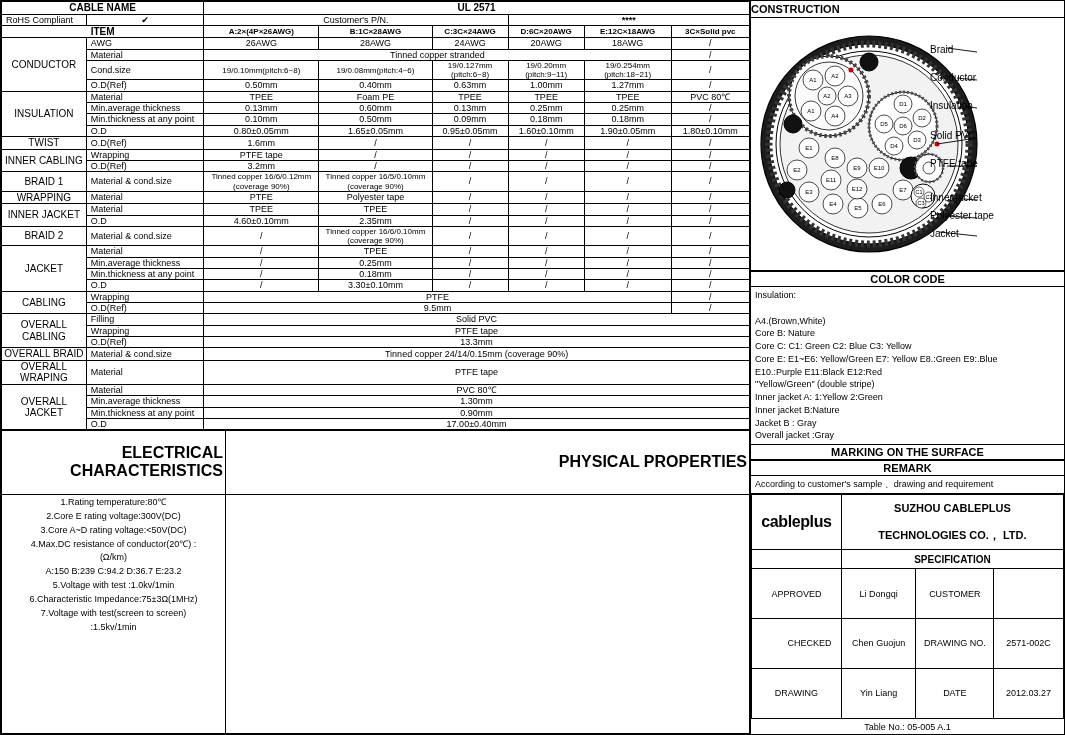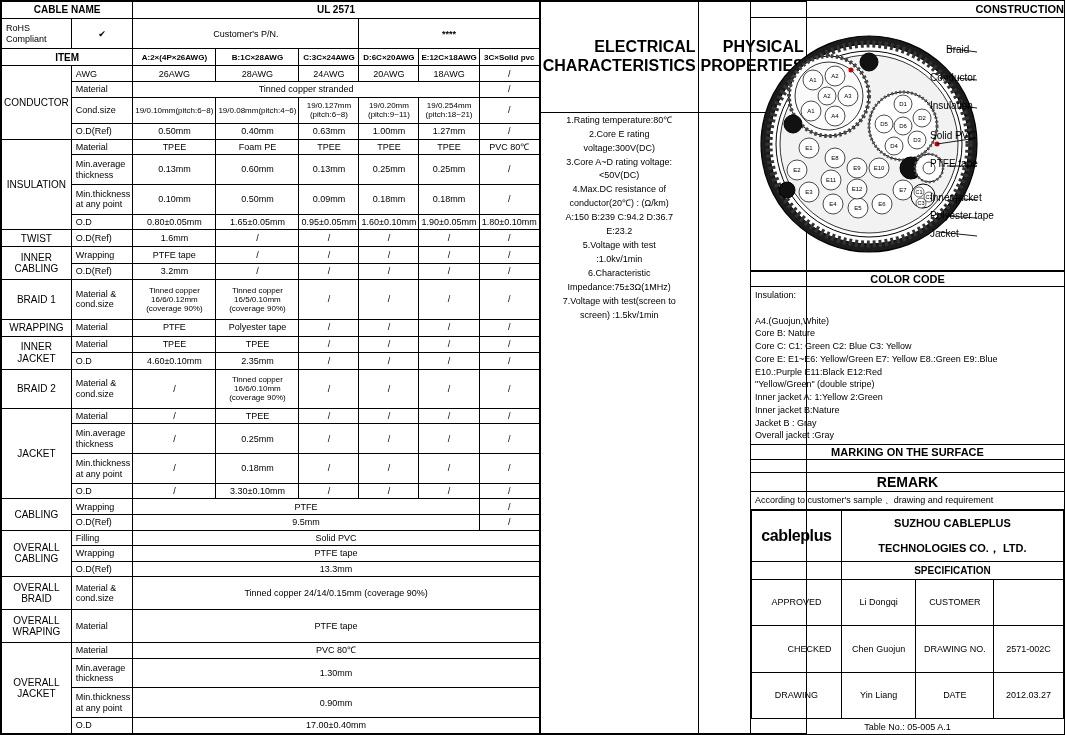--- a/index.html
+++ b/index.html
@@ -11,44 +11,44 @@
     background:#ffffff;
     color:#000000;
   }
   .sheet {
     position:relative;
     width:1065px; height:735px;
     border:1.5px solid #000;
     display:flex;
     flex-direction:row;
   }
-  .left-col { width:750px; border-right:1.5px solid #000; display:flex; flex-direction:row; }
+  .left-col { width:750px; border-right:1.5px solid #000; display:flex; flex-direction:column; }
   .right-col { width:313px; display:flex; flex-direction:column; }
 
   table { border-collapse:collapse; width:100%; }
   td, th { border:0.8px solid #000; padding:0 2px; font-size:9px; font-weight:normal; text-align:center; vertical-align:middle; line-height:1.15; }
   .lbl { text-align:left; padding-left:4px; }
   .bold { font-weight:bold; }
   .big { font-size:10px; }
   .hdr { font-weight:bold; font-size:10px; }
   .secname { font-size:10px; }
   .tiny { font-size:8px; }
 
   
-  .constr-head { border-bottom:0.8px solid #000; text-align:right; font-weight:bold; font-size:11px; padding:2px 0; }
+  .constr-head { border-bottom:0.8px solid #000; text-align:left; font-weight:bold; font-size:11px; padding:2px 0; }
   .constr-body { position:relative; height:253px; border-bottom:0.8px solid #000; overflow:hidden; }
   .labels { position:absolute; right:4px; top:0; width:130px; height:100%; font-size:10px; }
   .labels div { position:absolute; white-space:nowrap; }
 
   
   .cc-head { text-align:center; font-weight:bold; font-size:11px; border-bottom:0.8px solid #000; border-top:0.8px solid #000; padding:1px 0; }
   .cc-body { font-size:9px; padding:2px 4px; line-height:1.42; border-bottom:0.8px solid #000; }
   .mark-head { text-align:center; font-weight:bold; font-size:11px; border-bottom:0.8px solid #000; padding:1px 12px; }
   .mark-body { font-size:8.5px; padding:2px 3px; line-height:1.45; }
-  .remark-head { text-align:center; font-weight:bold; font-size:14px; border-top:0.8px solid #000; border-bottom:0.8px solid #000; padding:1px 0;margin-top:12px; }
+  .remark-head { text-align:center; font-weight:bold; font-size:11px; border-top:0.8px solid #000; border-bottom:0.8px solid #000; padding:1px 0; }
   .remark-body { font-size:9px; padding:2px 4px; border-bottom:1px solid #000; }
 
   .company { text-align:center; font-weight:bold; font-size:11px; line-height:1.25; padding:2px 0; }
   .brand { font-size:16px; font-weight:bold; letter-spacing:-0.4px; }
 
   .elec-head, .phys-head { font-weight:bold; font-size:16px; text-align:right; }
   .elec-list { font-size:9px; line-height:1.55; padding:1px 19px; }
 
   .footer-note { font-size:9px; text-align:center; }
 
@@ -468,36 +468,36 @@
           <line x1="210" y1="88" x2="226" y2="90"></line>
           <line x1="186" y1="126" x2="226" y2="120"></line>
           <line x1="196" y1="148" x2="226" y2="148"></line>
           <line x1="200" y1="180" x2="226" y2="182"></line>
           <line x1="196" y1="198" x2="226" y2="200"></line>
           <line x1="188" y1="214" x2="226" y2="218"></line>
         </g>
       </svg>
 
       <div class="labels" id="constr-labels">
-          <div style="top: 26px; left: 0px; margin-left: 16px;">Braid</div>
+          <div style="top: 26px; left: 0px;">Braid</div>
           <div style="top: 54px; left: 0px;">Conductor</div>
           <div style="top: 82px; left: 0px;">Insulation</div>
           <div style="top: 112px; left: 0px;">Solid PVC</div>
           <div style="top: 140px; left: 0px;">PTFE tape</div>
           <div style="top: 174px; left: 0px;">Inner jacket</div>
           <div style="top: 192px; left: 0px;">Polyester tape</div>
           <div style="top: 210px; left: 0px;">Jacket</div>
         </div>
     </div>
 
     <div class="cc-head">COLOR  CODE</div>
     <div class="cc-body" id="cc-body">
         <div>Insulation:</div>
         <div>&nbsp;</div>
-        <div>                A4.(Guojun,White)</div>
+        <div>                A4.(Brown,White)</div>
         <div>Core B: Nature</div>
         <div>Core C: C1:  Green  C2: Blue   C3:  Yellow</div>
         <div>Core E: E1~E6:  Yellow/Green  E7:  Yellow  E8.:Green   E9:.Blue</div>
         <div>               E10.:Purple    E11:Black    E12:Red</div>
         <div>"Yellow/Green"   (double stripe)</div>
         <div>Inner jacket A:   1:Yellow   2:Green</div>
         <div>Inner jacket B:Nature</div>
         <div>Jacket B : Gray</div>
         <div>Overall jacket :Gray</div>
       </div>

